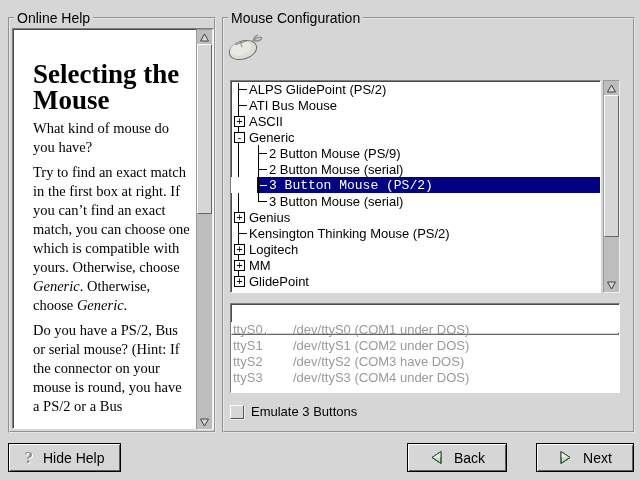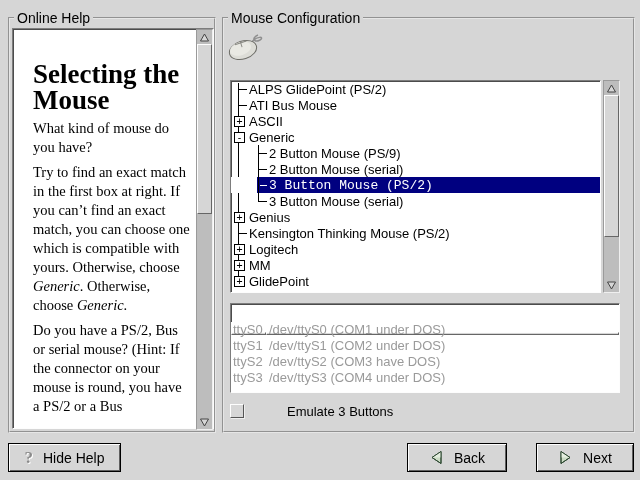--- a/index.html
+++ b/index.html
@@ -82,23 +82,23 @@
   #port-table{position:absolute; left:230px; top:303px; width:388px; background:#fff;}
   .thead{display:flex; height:18px;}
   .hcell{
     color:#9a9a9a; padding:1px 0 0 5px; overflow:hidden; white-space:nowrap;margin-top:28px;
   }
   .hcell.port{width:28px;}
   .hcell.device{flex:1;}
   .tbody{height:70px; background:#fff; color:#9a9a9a;}
   .drow{display:flex; height:16px; white-space:nowrap;}
   .dcell.port{width:33px; padding-left:2px;}
-  .dcell.device{flex:1; padding-left:3px;}
-  
-  #emulate-row{position:absolute; left:230px; top:403px; display:flex; align-items:center; height:16px;gap:36px;}
+  .dcell.device{flex:1; padding-left:3px;margin-left:24px;}
+  
+  #emulate-row{position:absolute; left:230px; top:403px; display:flex; align-items:flex-end; height:16px;}
   #emulate-box{
     width:12px; height:12px; background:#d6d6d6; margin-right:7px;
     border-top:1px solid #fdfdfd; border-left:1px solid #fdfdfd;
     border-bottom:1px solid #555; border-right:1px solid #555;
     box-shadow:1px 1px 0 #efefef;
   }
   
   .btn{
     position:absolute; height:27px; background:#d6d6d6;
     border:1px solid #000;

